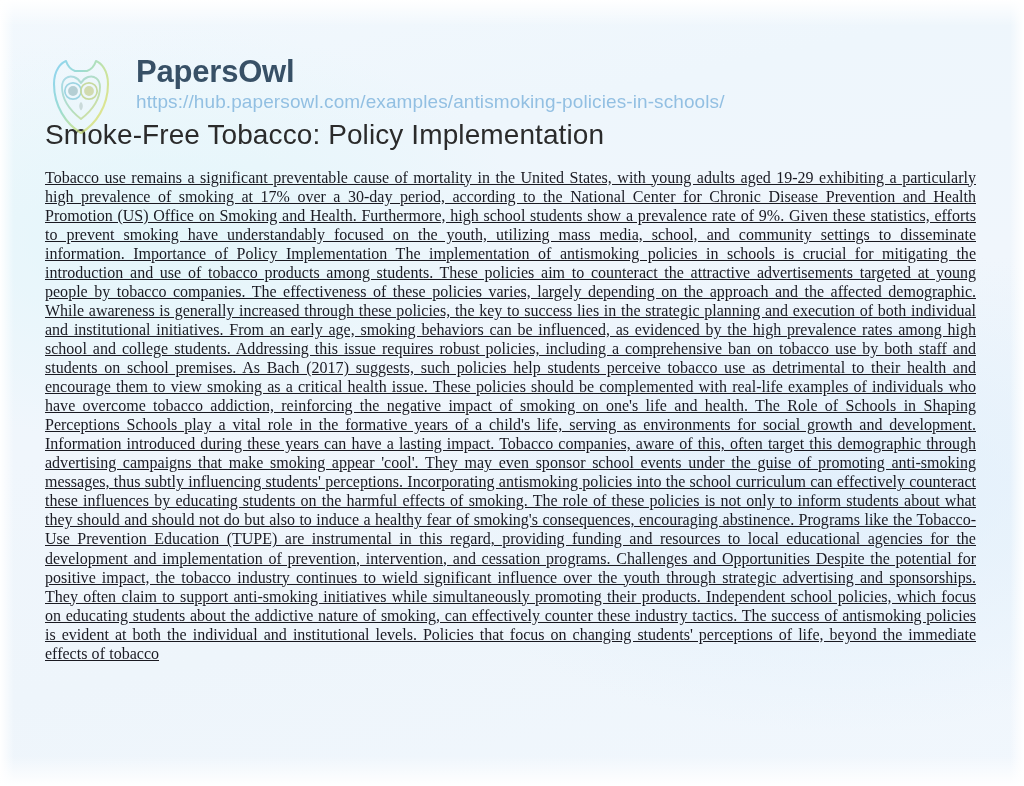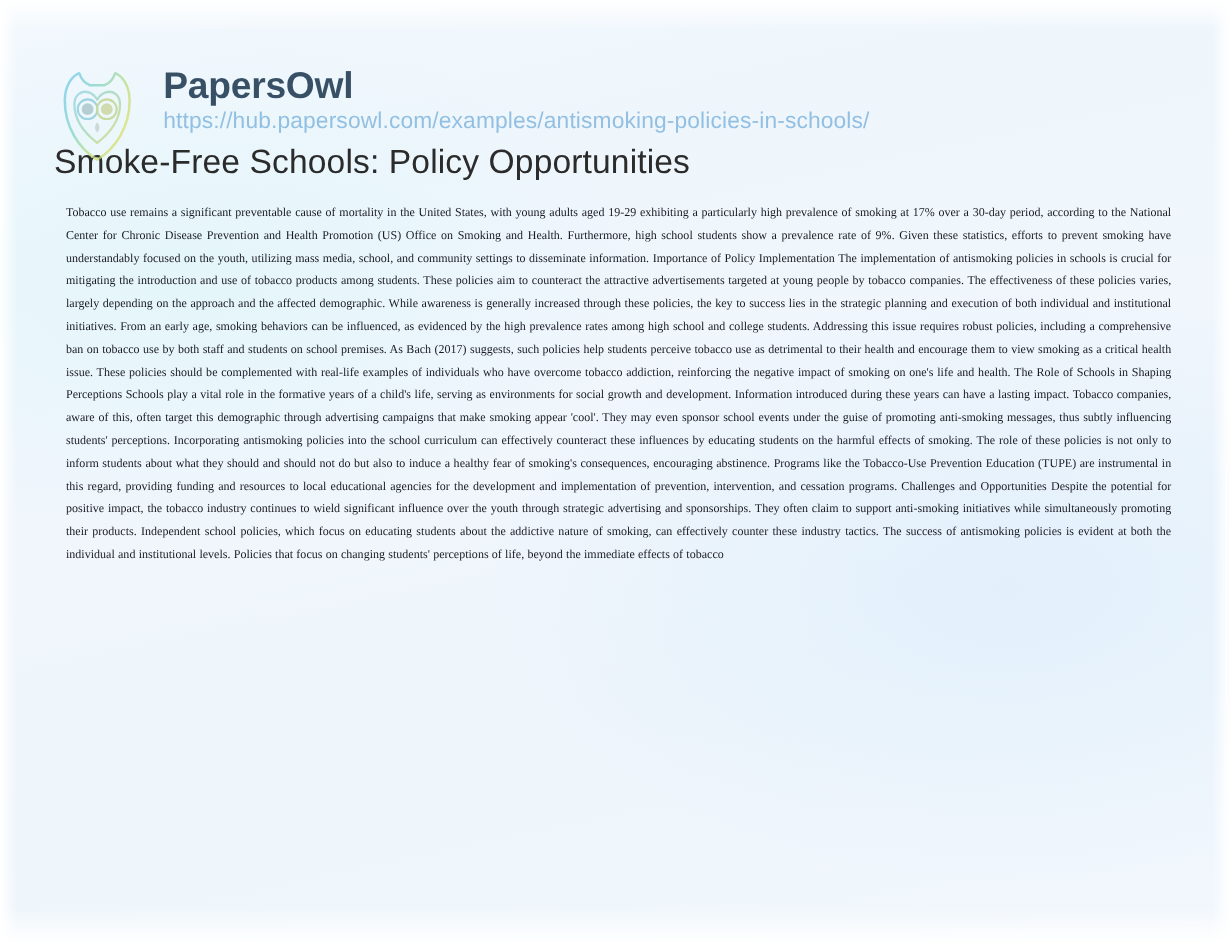--- a/index.html
+++ b/index.html
@@ -94,28 +94,29 @@
     font-family: "Liberation Sans", sans-serif;
     font-size: 28px;
     font-weight: normal;
     color: #2b2b2b;
     letter-spacing: 0.1px;
     margin: 0 0 16px 1px;
     line-height: 1.2;
   }
   .article-body {
     font-family: "Liberation Serif", serif;
-    font-size: 10px;
+    font-size: 16px;
     line-height: 19.05px;
     color: #1a1a22;
     text-align: justify;
     text-justify: inter-word;
-    margin: 0 4px 0 11px;
+    margin: 0 4px 0 1px;
     letter-spacing: 0.01px;
     word-spacing: 0.2px;
+    text-decoration: underline;
   }
 </style>
 </head>
 <body>
 
 <div id="page">
   <div class="content">
 
     <div class="brand">
 
@@ -151,18 +152,18 @@
       </div>
 
       <div class="brand-text">
         <div class="brand-name">PapersOwl</div>
         <div class="brand-url">https://hub.papersowl.com/examples/antismoking-policies-in-schools/</div>
       </div>
 
     </div>
 
     <div class="article">
-      <h1 class="article-title">Smoke-Free Schools: Policy Opportunities</h1>
+      <h1 class="article-title">Smoke-Free Tobacco: Policy Implementation</h1>
       <p class="article-body">Tobacco use remains a significant preventable cause of mortality in the United States, with young adults aged 19-29 exhibiting a particularly high prevalence of smoking at 17% over a 30-day period, according to the National Center for Chronic Disease Prevention and Health Promotion (US) Office on Smoking and Health. Furthermore, high school students show a prevalence rate of 9%. Given these statistics, efforts to prevent smoking have understandably focused on the youth, utilizing mass media, school, and community settings to disseminate information. Importance of Policy Implementation The implementation of antismoking policies in schools is crucial for mitigating the introduction and use of tobacco products among students. These policies aim to counteract the attractive advertisements targeted at young people by tobacco companies. The effectiveness of these policies varies, largely depending on the approach and the affected demographic. While awareness is generally increased through these policies, the key to success lies in the strategic planning and execution of both individual and institutional initiatives. From an early age, smoking behaviors can be influenced, as evidenced by the high prevalence rates among high school and college students. Addressing this issue requires robust policies, including a comprehensive ban on tobacco use by both staff and students on school premises. As Bach (2017) suggests, such policies help students perceive tobacco use as detrimental to their health and encourage them to view smoking as a critical health issue. These policies should be complemented with real-life examples of individuals who have overcome tobacco addiction, reinforcing the negative impact of smoking on one's life and health. The Role of Schools in Shaping Perceptions Schools play a vital role in the formative years of a child's life, serving as environments for social growth and development. Information introduced during these years can have a lasting impact. Tobacco companies, aware of this, often target this demographic through advertising campaigns that make smoking appear 'cool'. They may even sponsor school events under the guise of promoting anti-smoking messages, thus subtly influencing students' perceptions. Incorporating antismoking policies into the school curriculum can effectively counteract these influences by educating students on the harmful effects of smoking. The role of these policies is not only to inform students about what they should and should not do but also to induce a healthy fear of smoking's consequences, encouraging abstinence. Programs like the Tobacco-Use Prevention Education (TUPE) are instrumental in this regard, providing funding and resources to local educational agencies for the development and implementation of prevention, intervention, and cessation programs. Challenges and Opportunities Despite the potential for positive impact, the tobacco industry continues to wield significant influence over the youth through strategic advertising and sponsorships. They often claim to support anti-smoking initiatives while simultaneously promoting their products. Independent school policies, which focus on educating students about the addictive nature of smoking, can effectively counter these industry tactics. The success of antismoking policies is evident at both the individual and institutional levels. Policies that focus on changing students' perceptions of life, beyond the immediate effects of tobacco</p>
     </div>
 
   </div>
 </div>
 
 </body></html>

